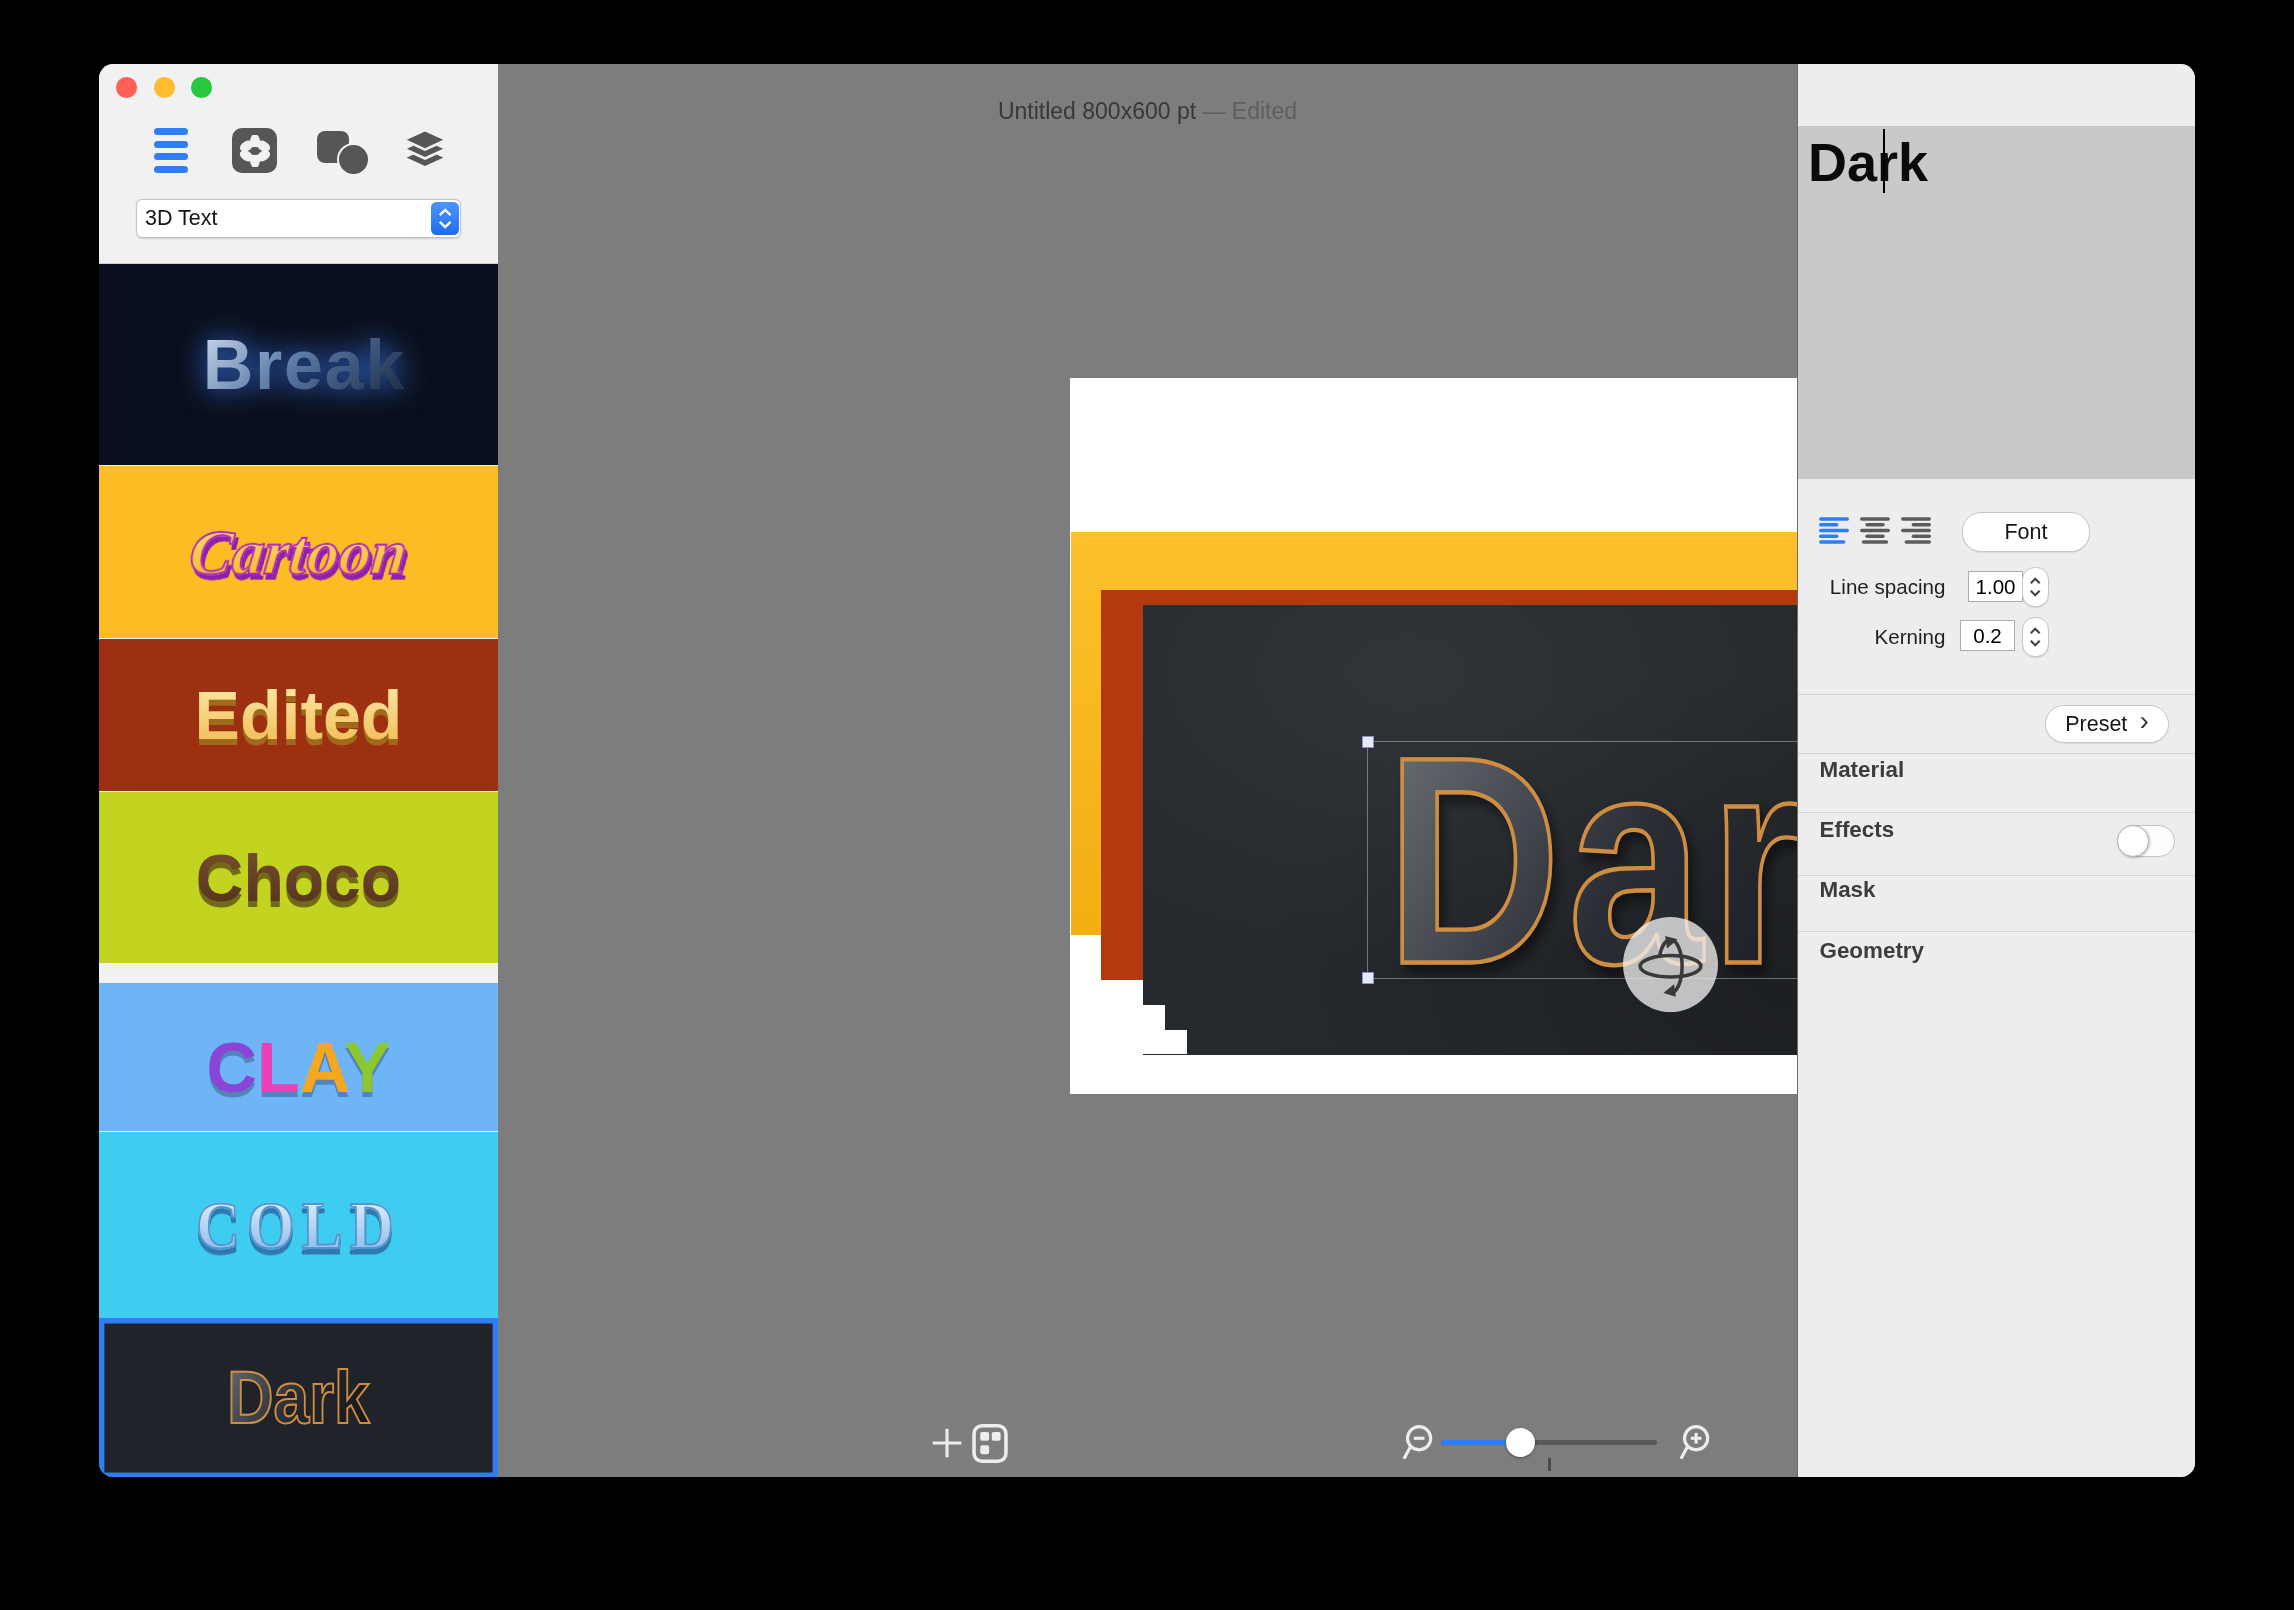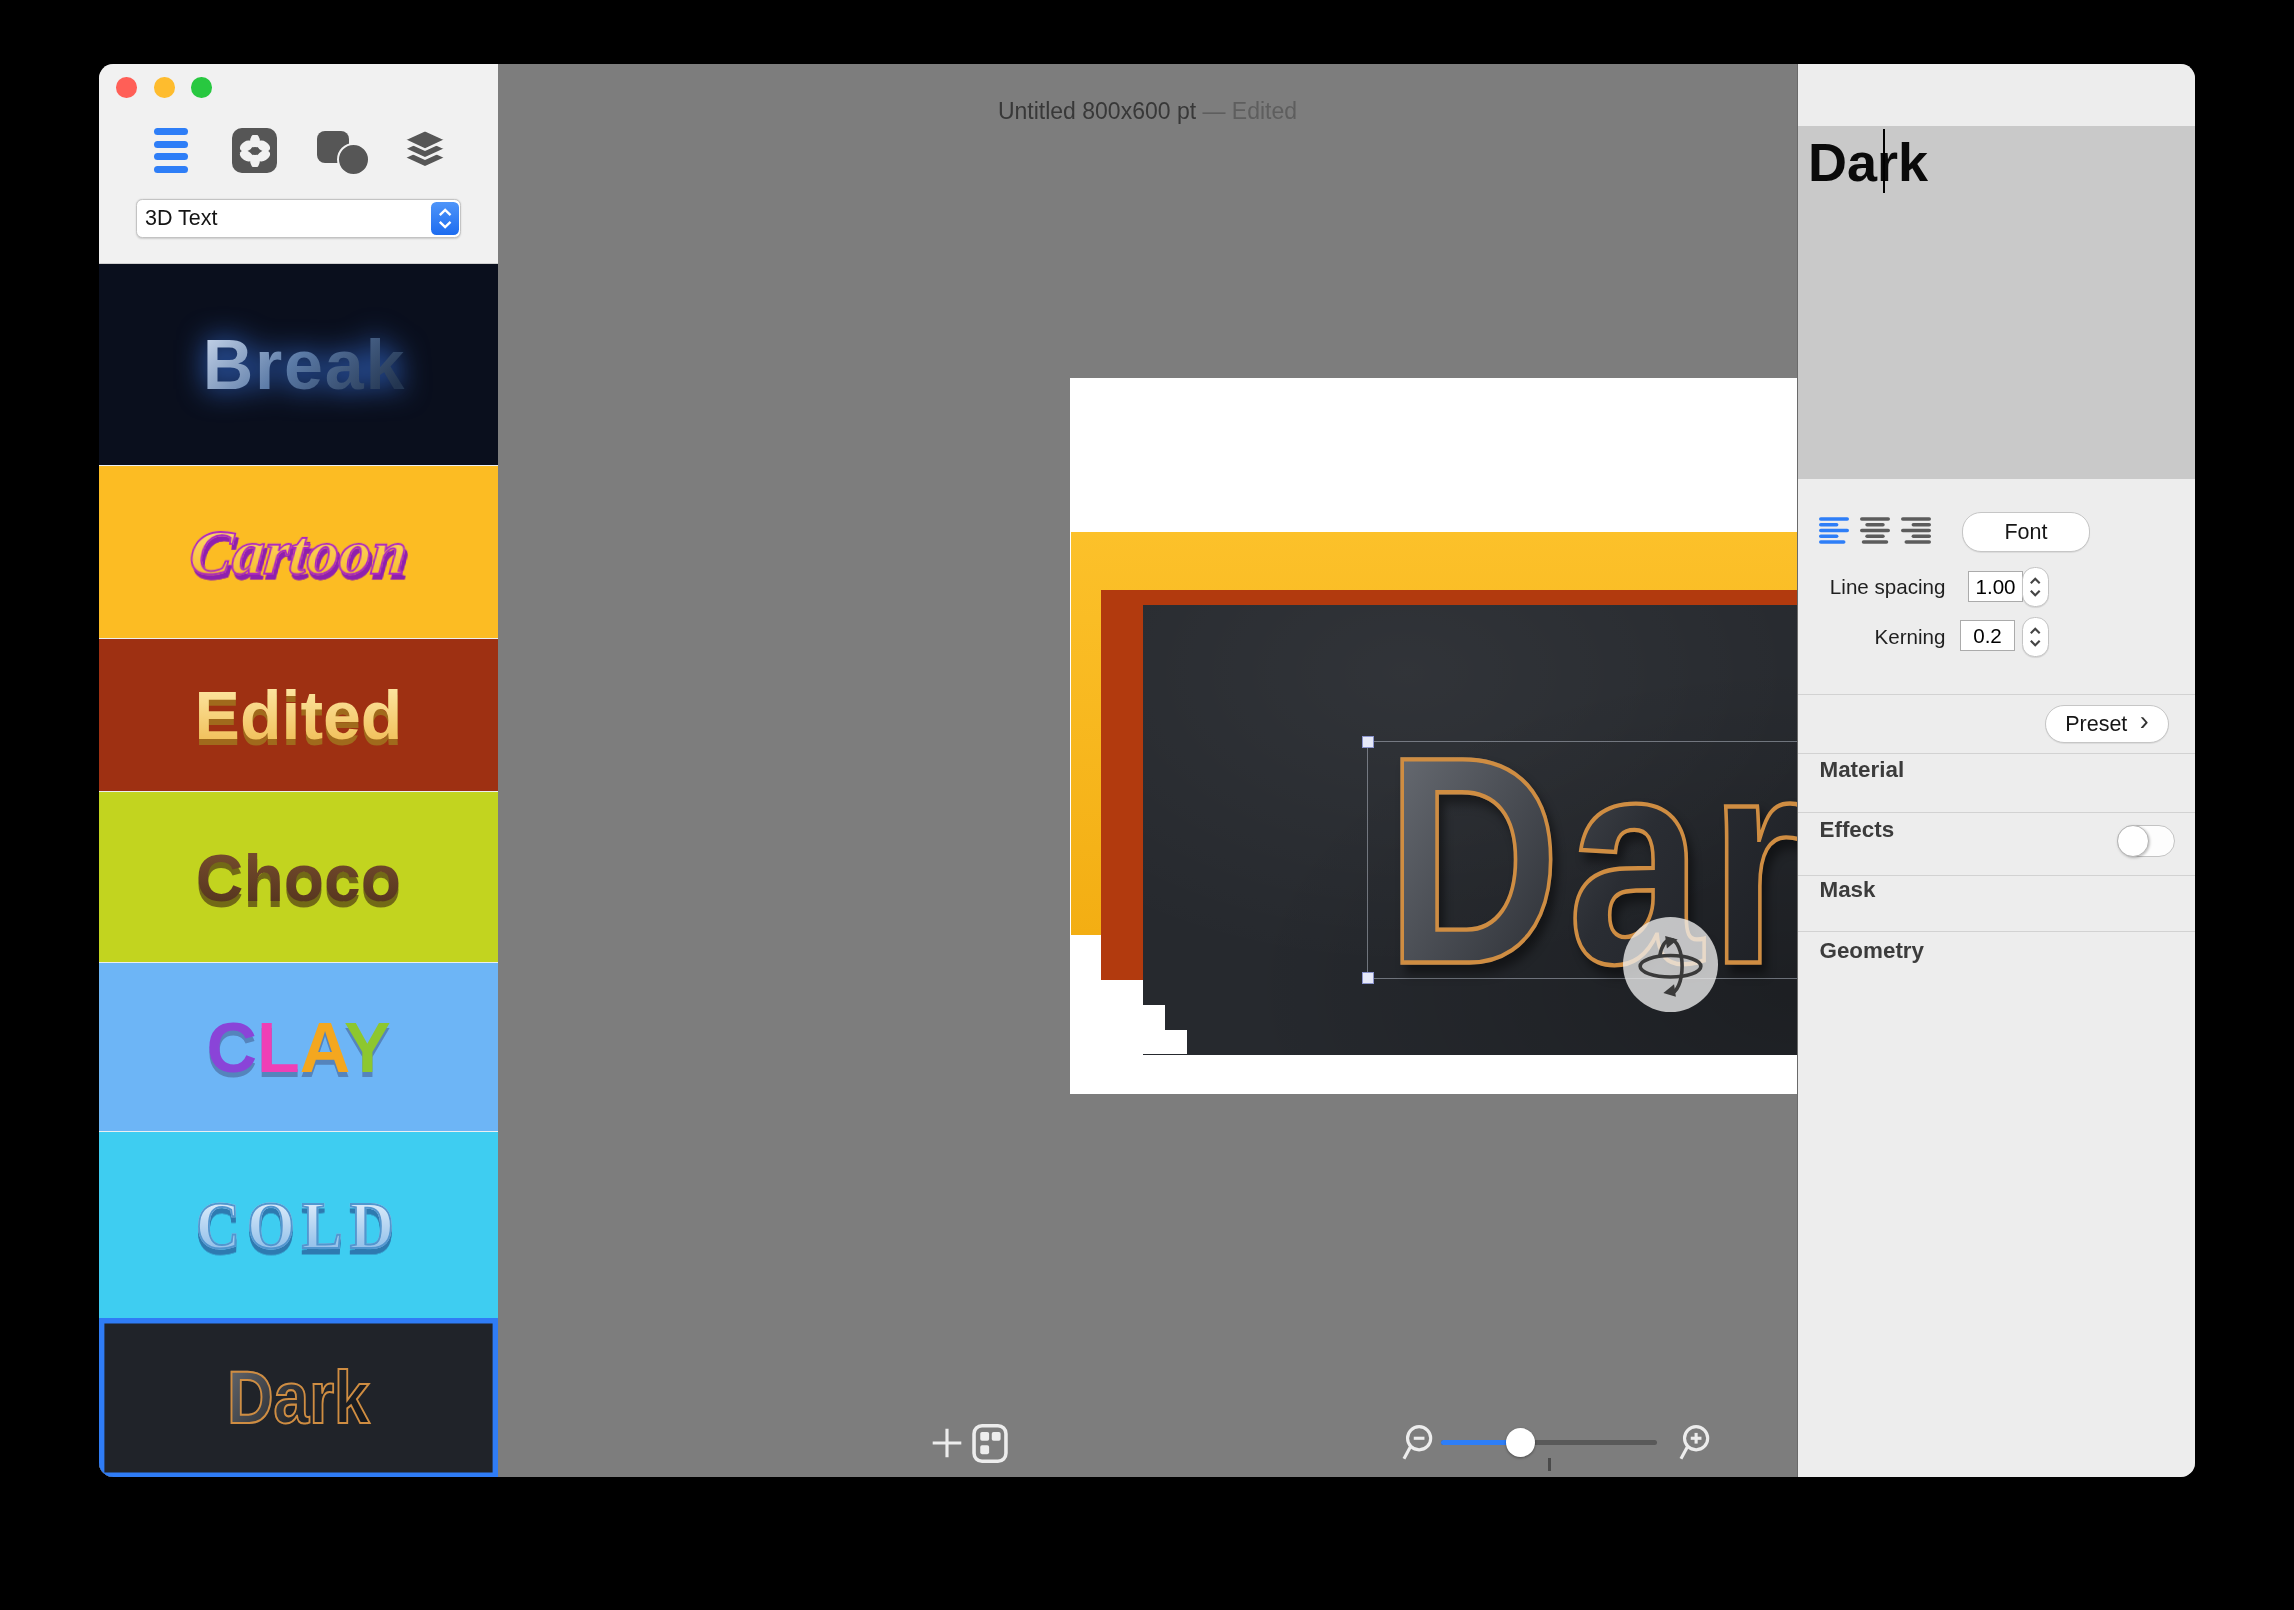--- a/index.html
+++ b/index.html
@@ -247,21 +247,21 @@
         </div>
         <div class="side-item" style="top: 201px; height: 174px; background: rgb(252, 188, 35); border-top: 1.8px solid rgb(236, 239, 241);">
           <span class="tpl-cartoon-text">Cartoon</span>
         </div>
         <div class="side-item" style="top: 374px; height: 152px; background: rgb(158, 48, 18); border-top: 1.8px solid rgb(236, 239, 241);">
           <span class="tpl-cheese-text">Edited</span>
         </div>
         <div class="side-item" style="top: 527px; height: 171px; background: rgb(194, 212, 31); border-top: 1.8px solid rgb(236, 239, 241);">
           <span class="tpl-choco-text">Choco</span>
         </div>
-        <div class="side-item" style="top: 698px; height: 169px; background: rgb(109, 181, 246); border-top: 1.8px solid rgb(236, 239, 241);">
+        <div class="side-item" style="top: 718px; height: 169px; background: rgb(109, 181, 246); border-top: 1.8px solid rgb(236, 239, 241);">
           <span class="tpl-clay-text"><span style="color: rgb(138, 68, 216);">C</span><span style="color: rgb(239, 63, 182);">L</span><span style="color: rgb(244, 167, 31);">A</span><span style="color: rgb(141, 199, 47);">Y</span></span>
         </div>
         <div class="side-item" style="top: 867px; height: 187px; background: rgb(62, 205, 241); border-top: 1.8px solid rgb(236, 239, 241);">
           <span class="tpl-cold-text">COLD</span>
         </div>
         <div class="side-item selected" style="top: 1054px; height: 160px; background: rgb(32, 35, 41);">
           <span class="tpl-dark-text">Dark</span>
         </div>
       </div>
   </div>

